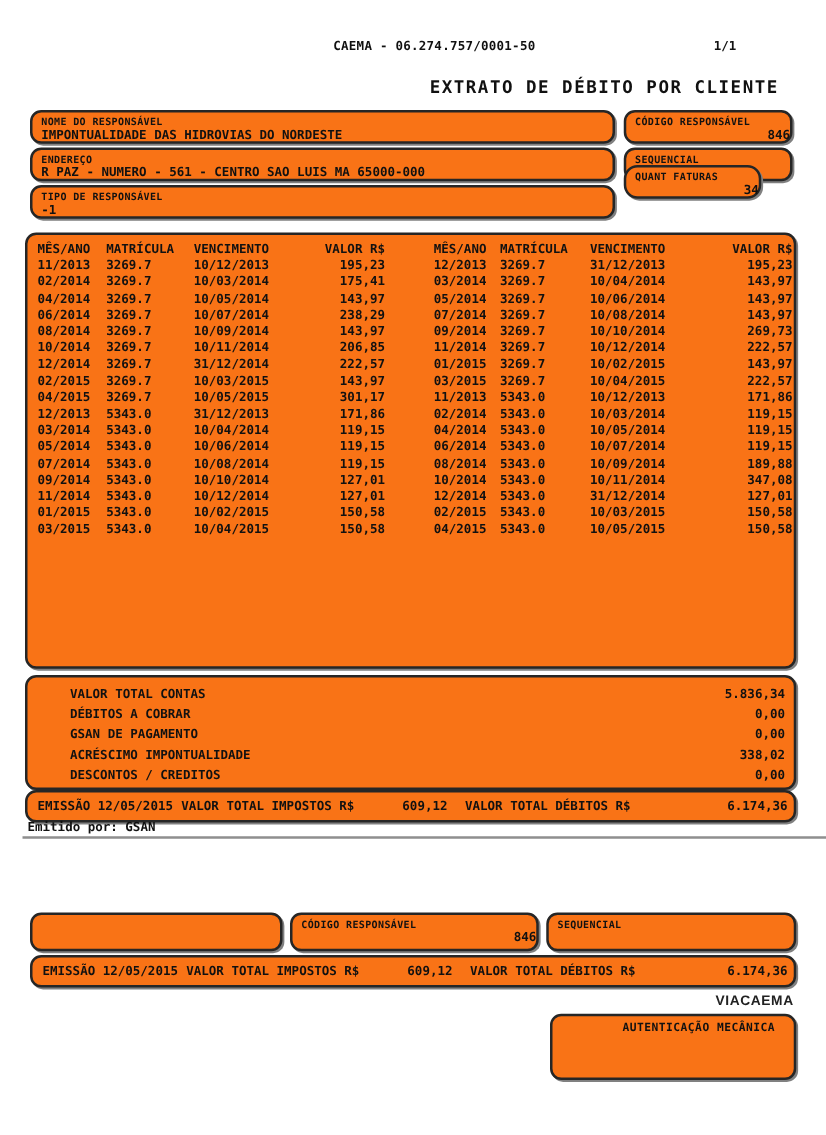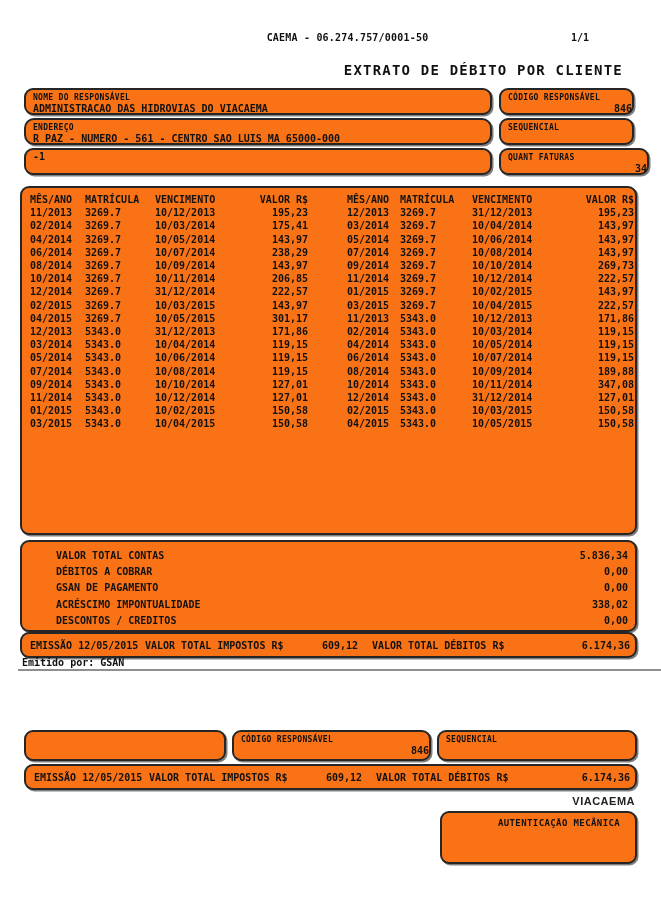--- a/index.html
+++ b/index.html
@@ -55,40 +55,41 @@
 <body>
 
 <div class="page">
 
   <div class="abs company-line">CAEMA - 06.274.757/0001-50</div>
   <div class="abs page-num">1/1</div>
   <div class="abs doc-title">EXTRATO DE DÉBITO POR CLIENTE</div>
 
   <div class="box" style="left:24px;top:88px;width:468px;height:27px;">
     <div class="lbl">NOME DO RESPONSÁVEL</div>
-    <div class="val">ADMINISTRACAO DAS HIDROVIAS DO VIACAEMA</div>
+    <div class="val">IMPONTUALIDADE DAS HIDROVIAS DO NORDESTE</div>
   </div>
   <div class="box" style="left:499px;top:88px;width:135px;height:27px;">
     <div class="lbl">CÓDIGO RESPONSÁVEL</div>
     <div class="val center">846</div>
   </div>
 
-  <div class="box" style="left:24px;top:118px;width:468px;height:27px;border-radius:10px;">
+  <div class="box" style="left:24px;top:118px;width:468px;height:27px;">
     <div class="lbl">ENDEREÇO</div>
     <div class="val">R PAZ - NUMERO - 561 - CENTRO SAO LUIS MA 65000-000</div>
   </div>
   <div class="box" style="left:499px;top:118px;width:135px;height:27px;">
     <div class="lbl">SEQUENCIAL</div>
     <div class="val center"></div>
   </div>
 
   <div class="box" style="left:24px;top:148px;width:468px;height:27px;">
+    <div class="lbl">TIPO DE RESPONSÁVEL</div>
     <div class="val">-1</div>
   </div>
-  <div class="box" style="left:499px;top:148px;width:150px;height:27px;">
+  <div class="box" style="left:499px;top:132px;width:110px;height:27px;border-radius:11px;">
     <div class="lbl">QUANT FATURAS</div>
     <div class="val center">34</div>
   </div>
 
   <div class="box" style="left:20px;top:186px;width:617px;height:349px;">
     <div class="tgroup tgroup-left">
       <div class="thead">
         <span class="c0">MÊS/ANO</span>
         <span class="c1">MATRÍCULA</span>
         <span class="c2">VENCIMENTO</span>

